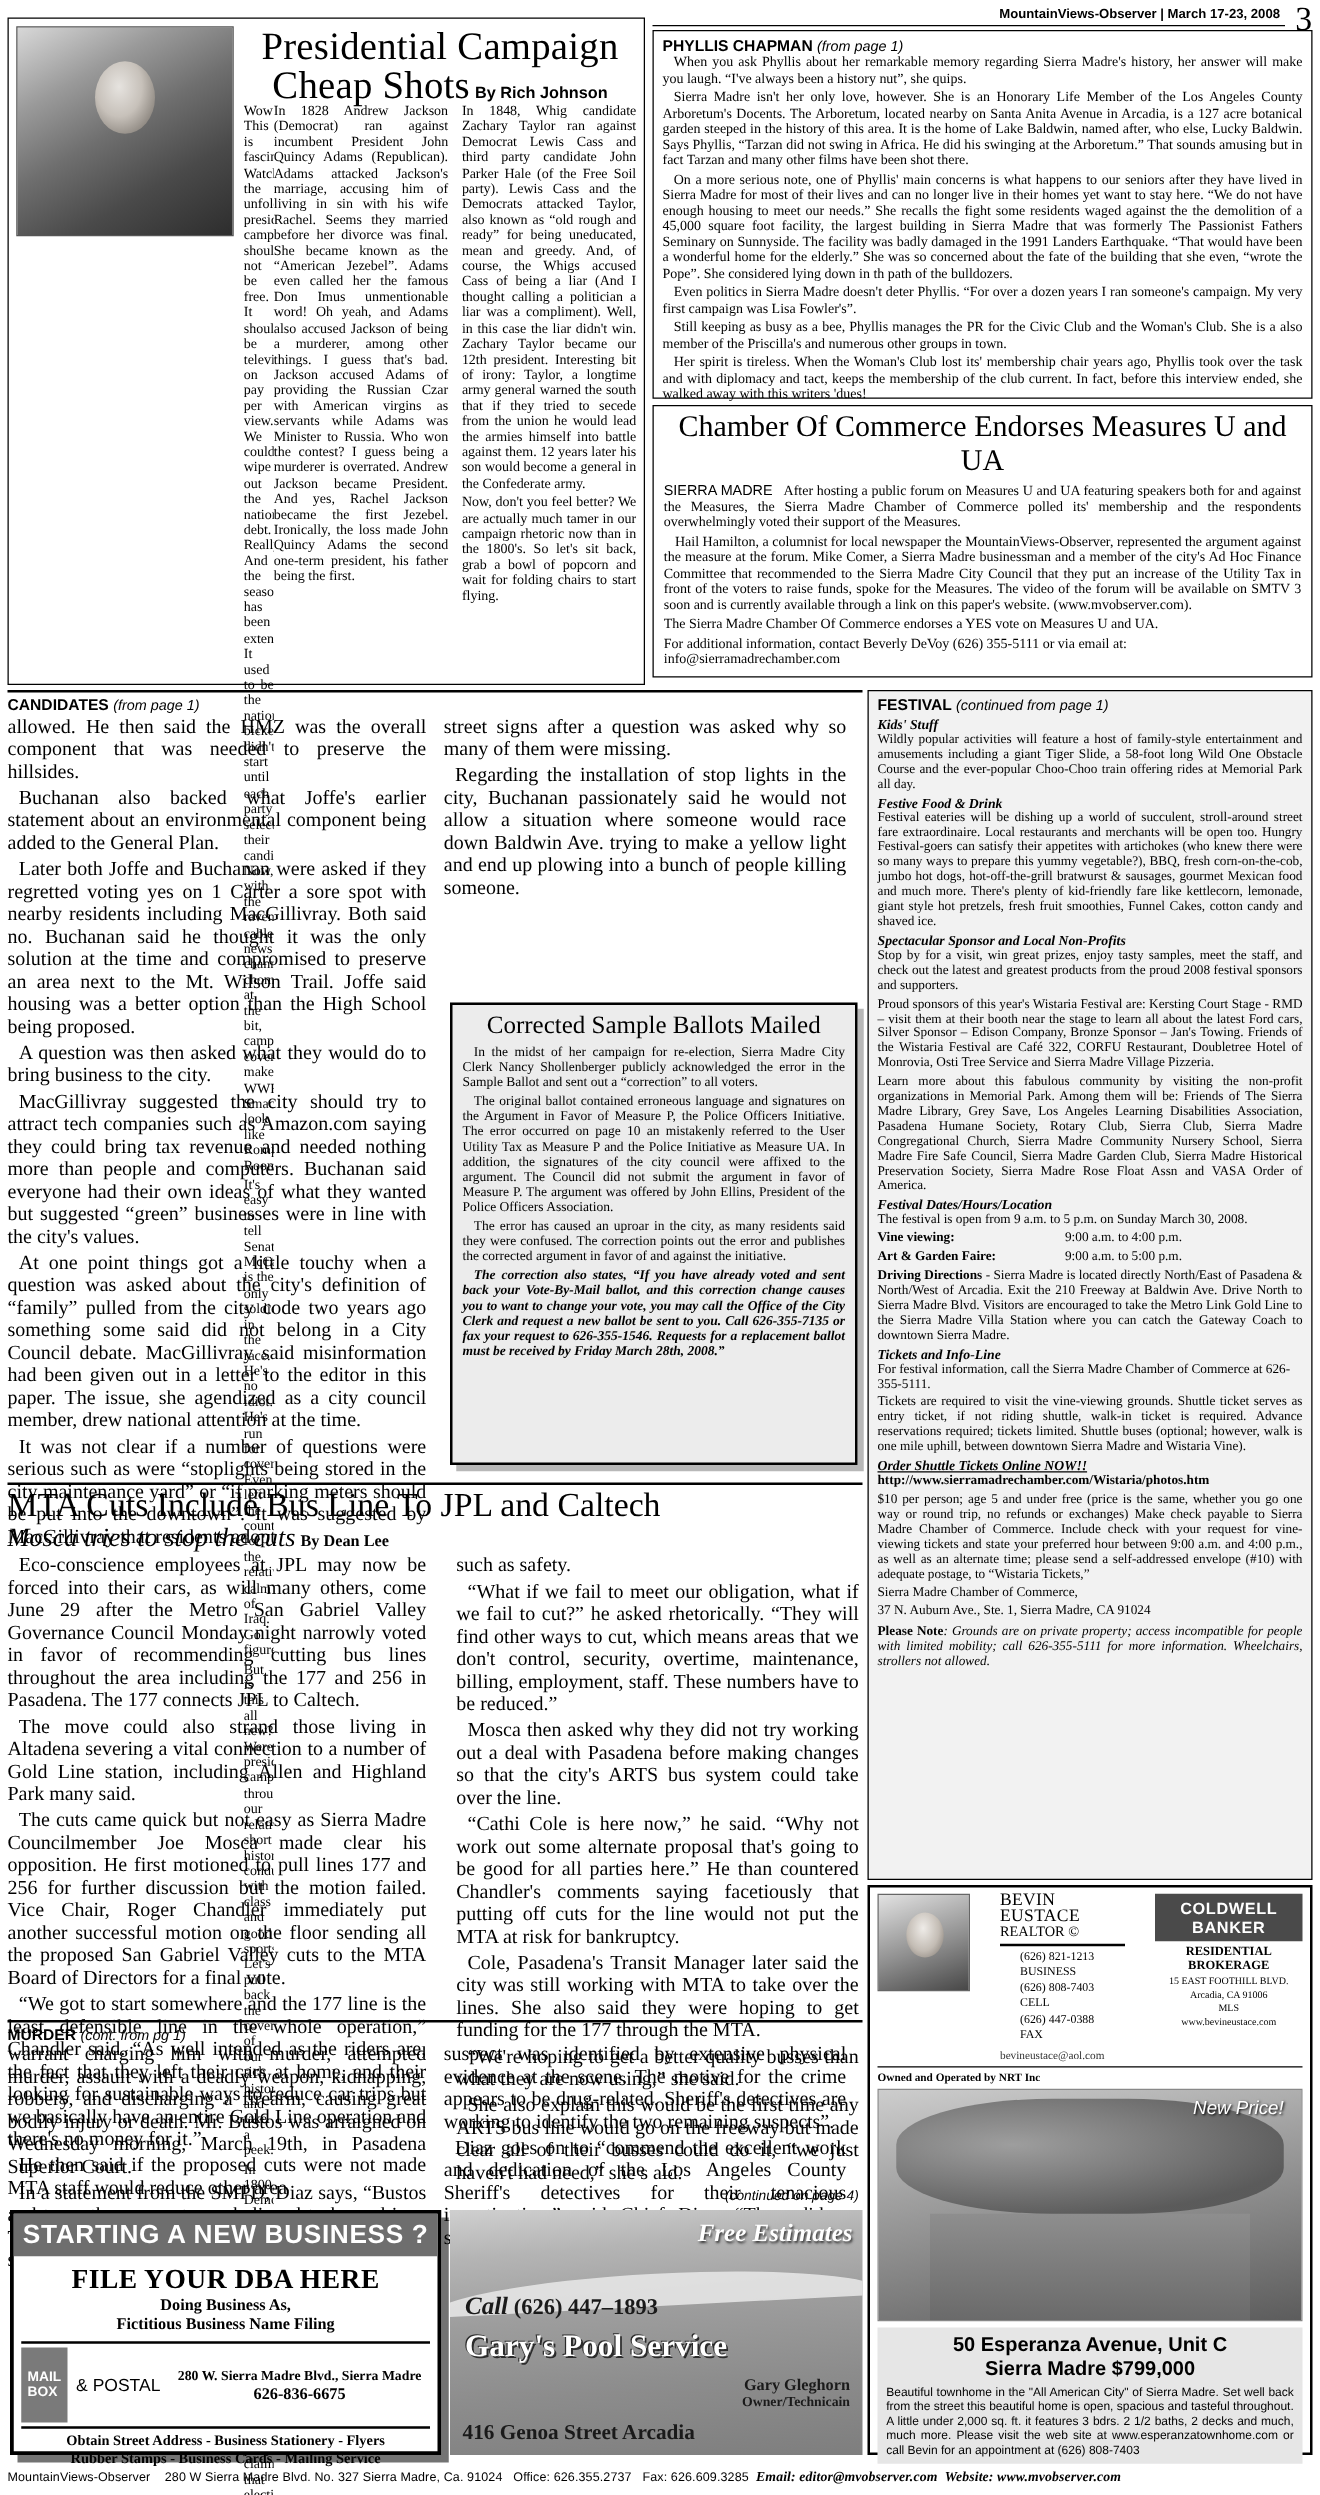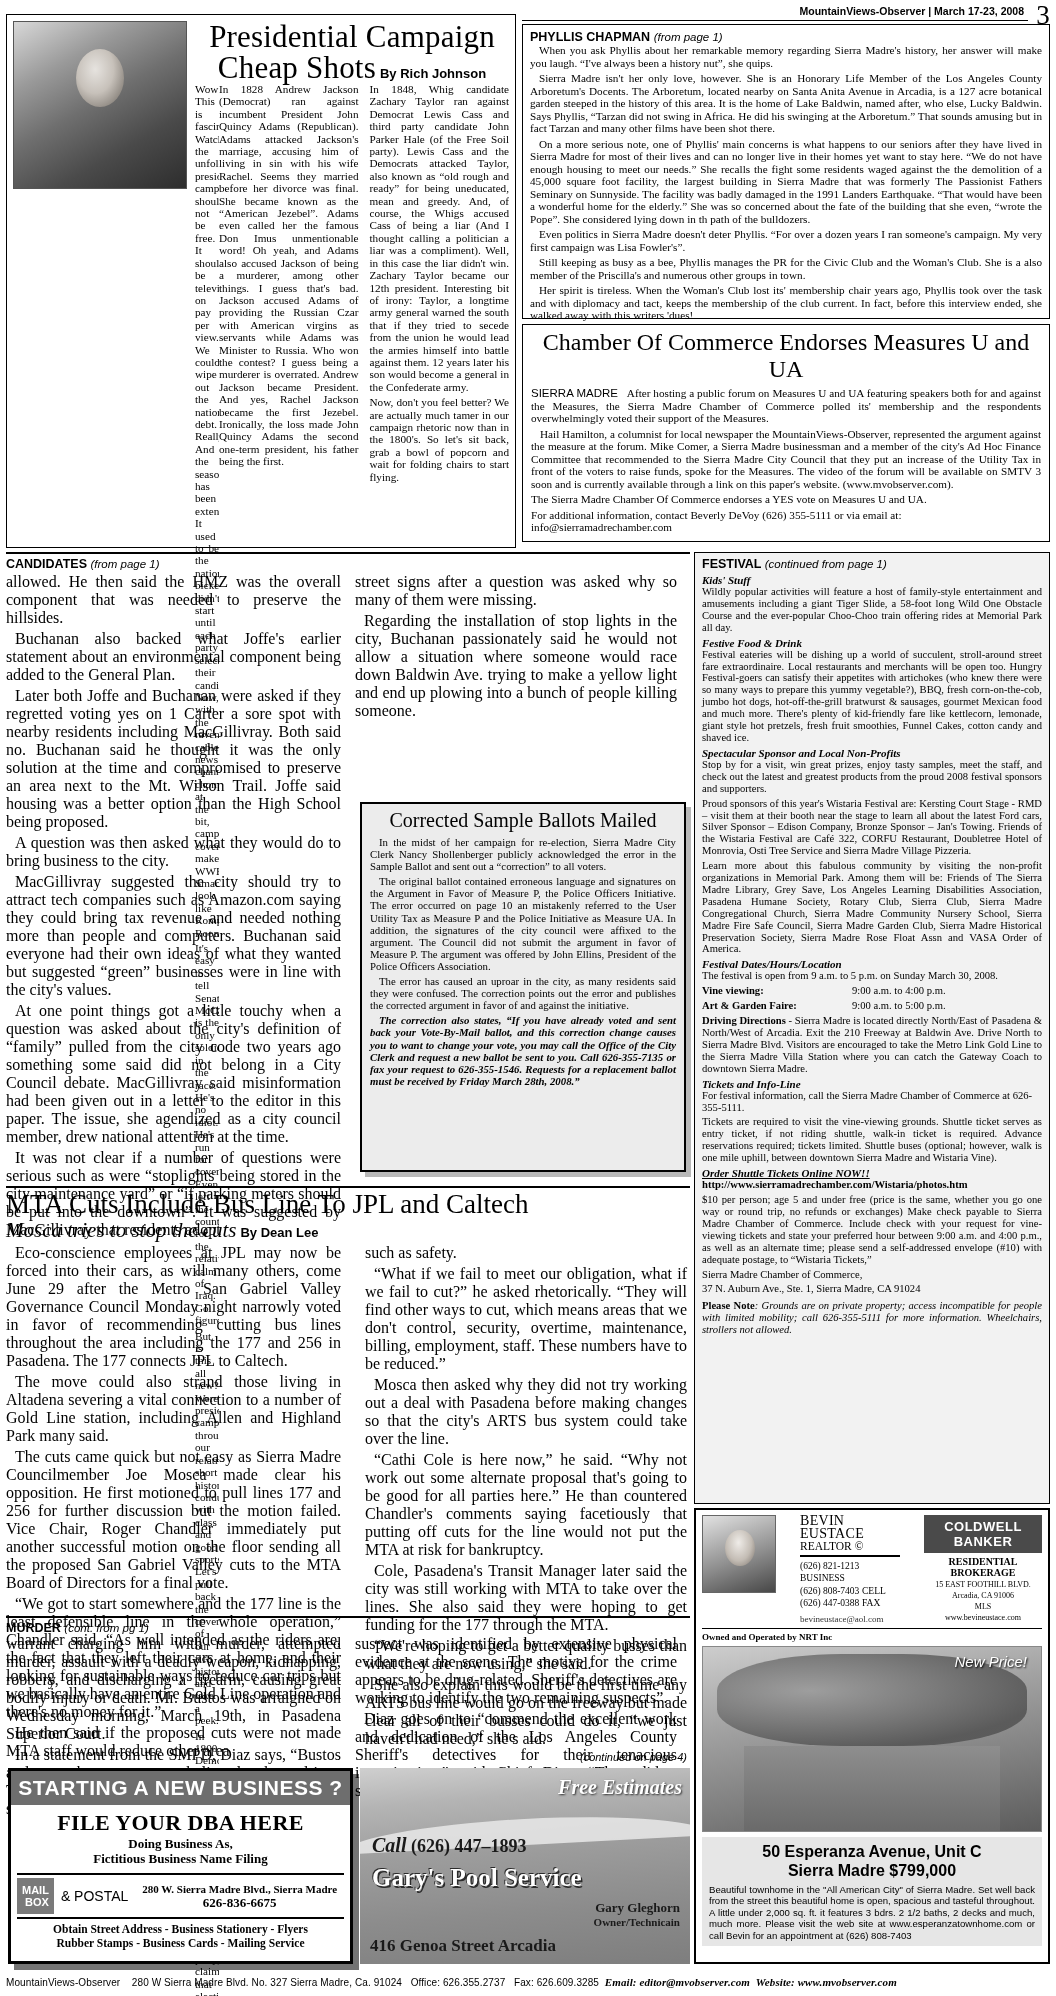--- a/index.html
+++ b/index.html
@@ -63,40 +63,40 @@
   .festival p{font-size:10.6px;line-height:11.9px;}
   .fsub{font-weight:bold;font-style:italic;font-size:11px;margin-top:3px;}
   .fline b{font-weight:bold;}
   .u{text-decoration:underline;}
 
   
   .mta{position:absolute;left:6px;top:1186px;width:684px;height:424px;
        border-top:2px solid #000;box-sizing:border-box;padding-top:2px;}
   .mta-title{font-size:27px;line-height:29px;}
   .mta-sub{font-size:21px;font-style:italic;line-height:23px;display:inline-block;}
-  .mta-by{font-family:Liberation Sans, sans-serif;font-size:13px;font-weight:bold;margin-top:30px;}
+  .mta-by{font-family:Liberation Serif, serif;font-size:13px;font-weight:bold;margin-top:30px;}
   .contd{font-family:"Liberation Sans",sans-serif;font-style:italic;font-size:11px;text-align:right;}
 
   
   .murder{position:absolute;left:6px;top:1616px;width:684px;height:140px;
           border-top:2px solid #000;box-sizing:border-box;padding-top:3px;}
 
   
   .ad-dba{position:absolute;left:8px;top:1768px;width:345px;height:196px;
           border:3px solid #000;background:#fff;box-sizing:border-box;
           box-shadow:6px 6px 0 rgba(0,0,0,.55);}
   .dba-head{background:#6e6e6e;color:#fff;font-family:"Liberation Sans",sans-serif;font-weight:bold;
             font-size:21px;text-align:center;line-height:34px;height:34px;letter-spacing:.5px;}
   .dba-mid{text-align:center;padding:5px 4px 3px;}
   .dba-h2{font-size:22px;font-weight:bold;letter-spacing:.4px;}
   .dba-h3{font-size:13px;font-weight:bold;line-height:15px;}
   .dba-row{display:flex;align-items:center;gap:7px;border-top:2px solid #000;border-bottom:2px solid #000;
            margin:4px 6px 3px;padding:3px 0;}
   .mailbox{background:#7a7a7a;color:#fff;font-family:"Liberation Sans",sans-serif;font-weight:bold;
-           font-size:11px;line-height:12px;padding:6px 5px;text-align:right;}
+           font-size:11px;line-height:12px;padding:18px 5px;text-align:left;}
   .postal{font-family:"Liberation Sans",sans-serif;font-size:14px;}
   .dba-addr{font-size:11px;font-weight:bold;line-height:13px;text-align:center;flex:1;}
   .dba-foot{text-align:center;font-size:11.5px;font-weight:bold;line-height:14px;padding:0 4px 4px;}
 
   .ad-pool{position:absolute;left:360px;top:1768px;width:330px;height:196px;box-sizing:border-box;
            background:linear-gradient(175deg,#cfcfcf 0%,#b4b4b4 18%,#9d9d9d 42%,#8c8c8c 70%,#7e7e7e 100%);
            overflow:hidden;color:#1a1a1a;font-family:"Liberation Serif",serif;}
   .pool-wave{position:absolute;left:-6%;top:26%;width:112%;height:26px;background:#e9e9e9;
              border-radius:50%/100% 100% 0 0;opacity:.85;transform:rotate(-3deg);}
   .pool-free{position:absolute;right:8px;top:8px;font-size:20px;font-weight:bold;font-style:italic;color:#fff;
@@ -112,21 +112,21 @@
               border:2px solid #000;background:#fff;box-sizing:border-box;padding:5px 6px;}
   .rt-top{display:flex;gap:24px;border-bottom:1.5px solid #000;padding-bottom:3px;}
   .rt-photo{width:72px;height:76px;background:linear-gradient(160deg,#e2e2e2,#8f8f8f 55%,#474747);
             border:1px solid #666;position:relative;flex:none;}
   .rt-photo:after{content:"";position:absolute;left:30%;top:18%;width:30px;height:36px;border-radius:50%;
             background:radial-gradient(ellipse at 45% 35%,#efece8,#c3bcb4 55%,#766f68);}
   .rt-info{flex:1;font-size:11px;line-height:12.5px;}
   .rt-name{font-size:14px;letter-spacing:.3px;}
   .rt-sub{font-size:11.5px;border-bottom:2px solid #000;padding-bottom:2px;margin-bottom:3px;display:block;}
   .rt-phone{font-family:"Liberation Sans",sans-serif;font-weight:bold;font-size:9.5px;line-height:11.5px;}
-  .rt-phone span{font-weight:normal;font-family:"Liberation Serif",serif;font-size:9.5px;}
+  .rt-phone span{font-weight:normal;font-family:"Liberation Serif",serif;font-size:9.5px;margin-left:16px;}
   .rt-email{font-size:9px;margin-top:3px;color:#333;}
   .rt-right{width:118px;text-align:center;flex:none;}
   .cb-logo{background:#4a4a4a;color:#fff;font-family:"Liberation Sans",sans-serif;font-weight:bold;
            font-size:13px;line-height:15px;padding:4px 2px;letter-spacing:.5px;}
   .rt-broker{font-size:10px;font-weight:bold;line-height:11px;margin-top:3px;}
   .rt-mls{font-size:8px;margin-top:2px;}
   .rt-nrt{font-size:9px;font-weight:bold;margin:3px 0 4px;}
   .rt-house{height:184px;background:linear-gradient(170deg,#cdcdcd,#a2a2a2 35%,#7d7d7d 70%,#5c5c5c);
             border:1px solid #888;position:relative;overflow:hidden;}
   .rt-house:before{content:"";position:absolute;left:12%;bottom:0;width:76%;height:46%;

